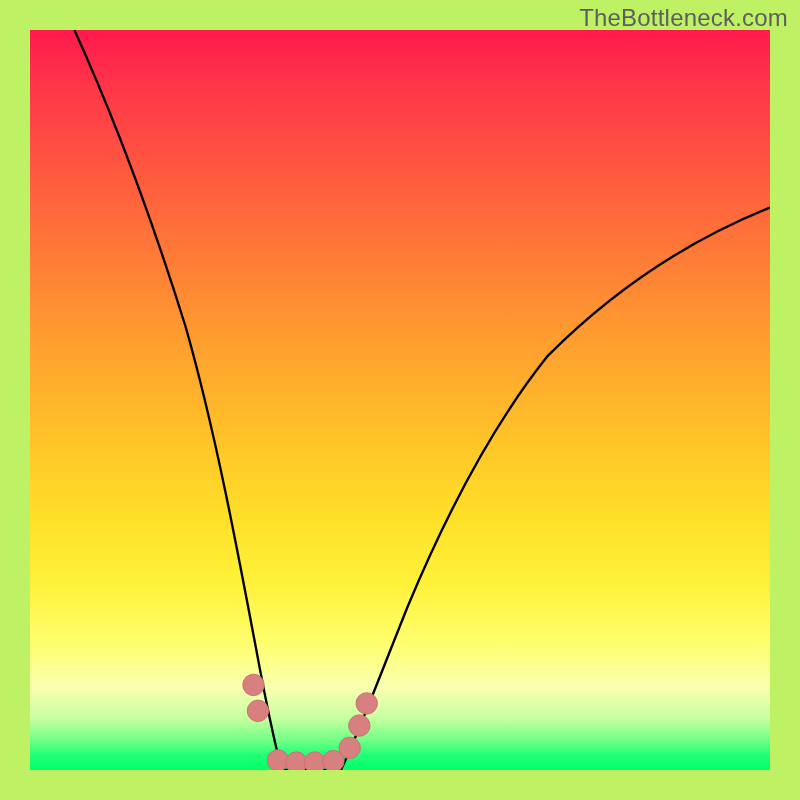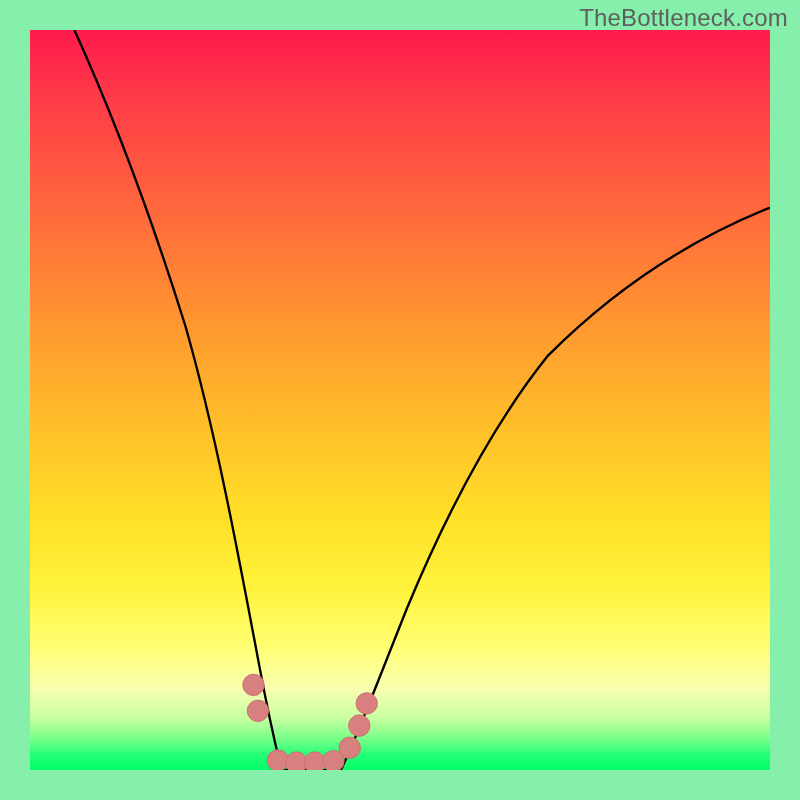--- a/index.html
+++ b/index.html
@@ -8,21 +8,21 @@
     width: 800px;
     height: 800px;
     overflow: hidden;
     font-family: Arial, Helvetica, sans-serif;
     background: #000;
   }
   .frame {
     position: relative;
     width: 800px;
     height: 800px;
-    background: #86efac;
+    background: #bef264;
   }
   .plot-area {
     position: absolute;
     left: 30px;
     top: 30px;
     width: 740px;
     height: 740px;
     overflow: hidden;
   }
   .gradient-bg {

